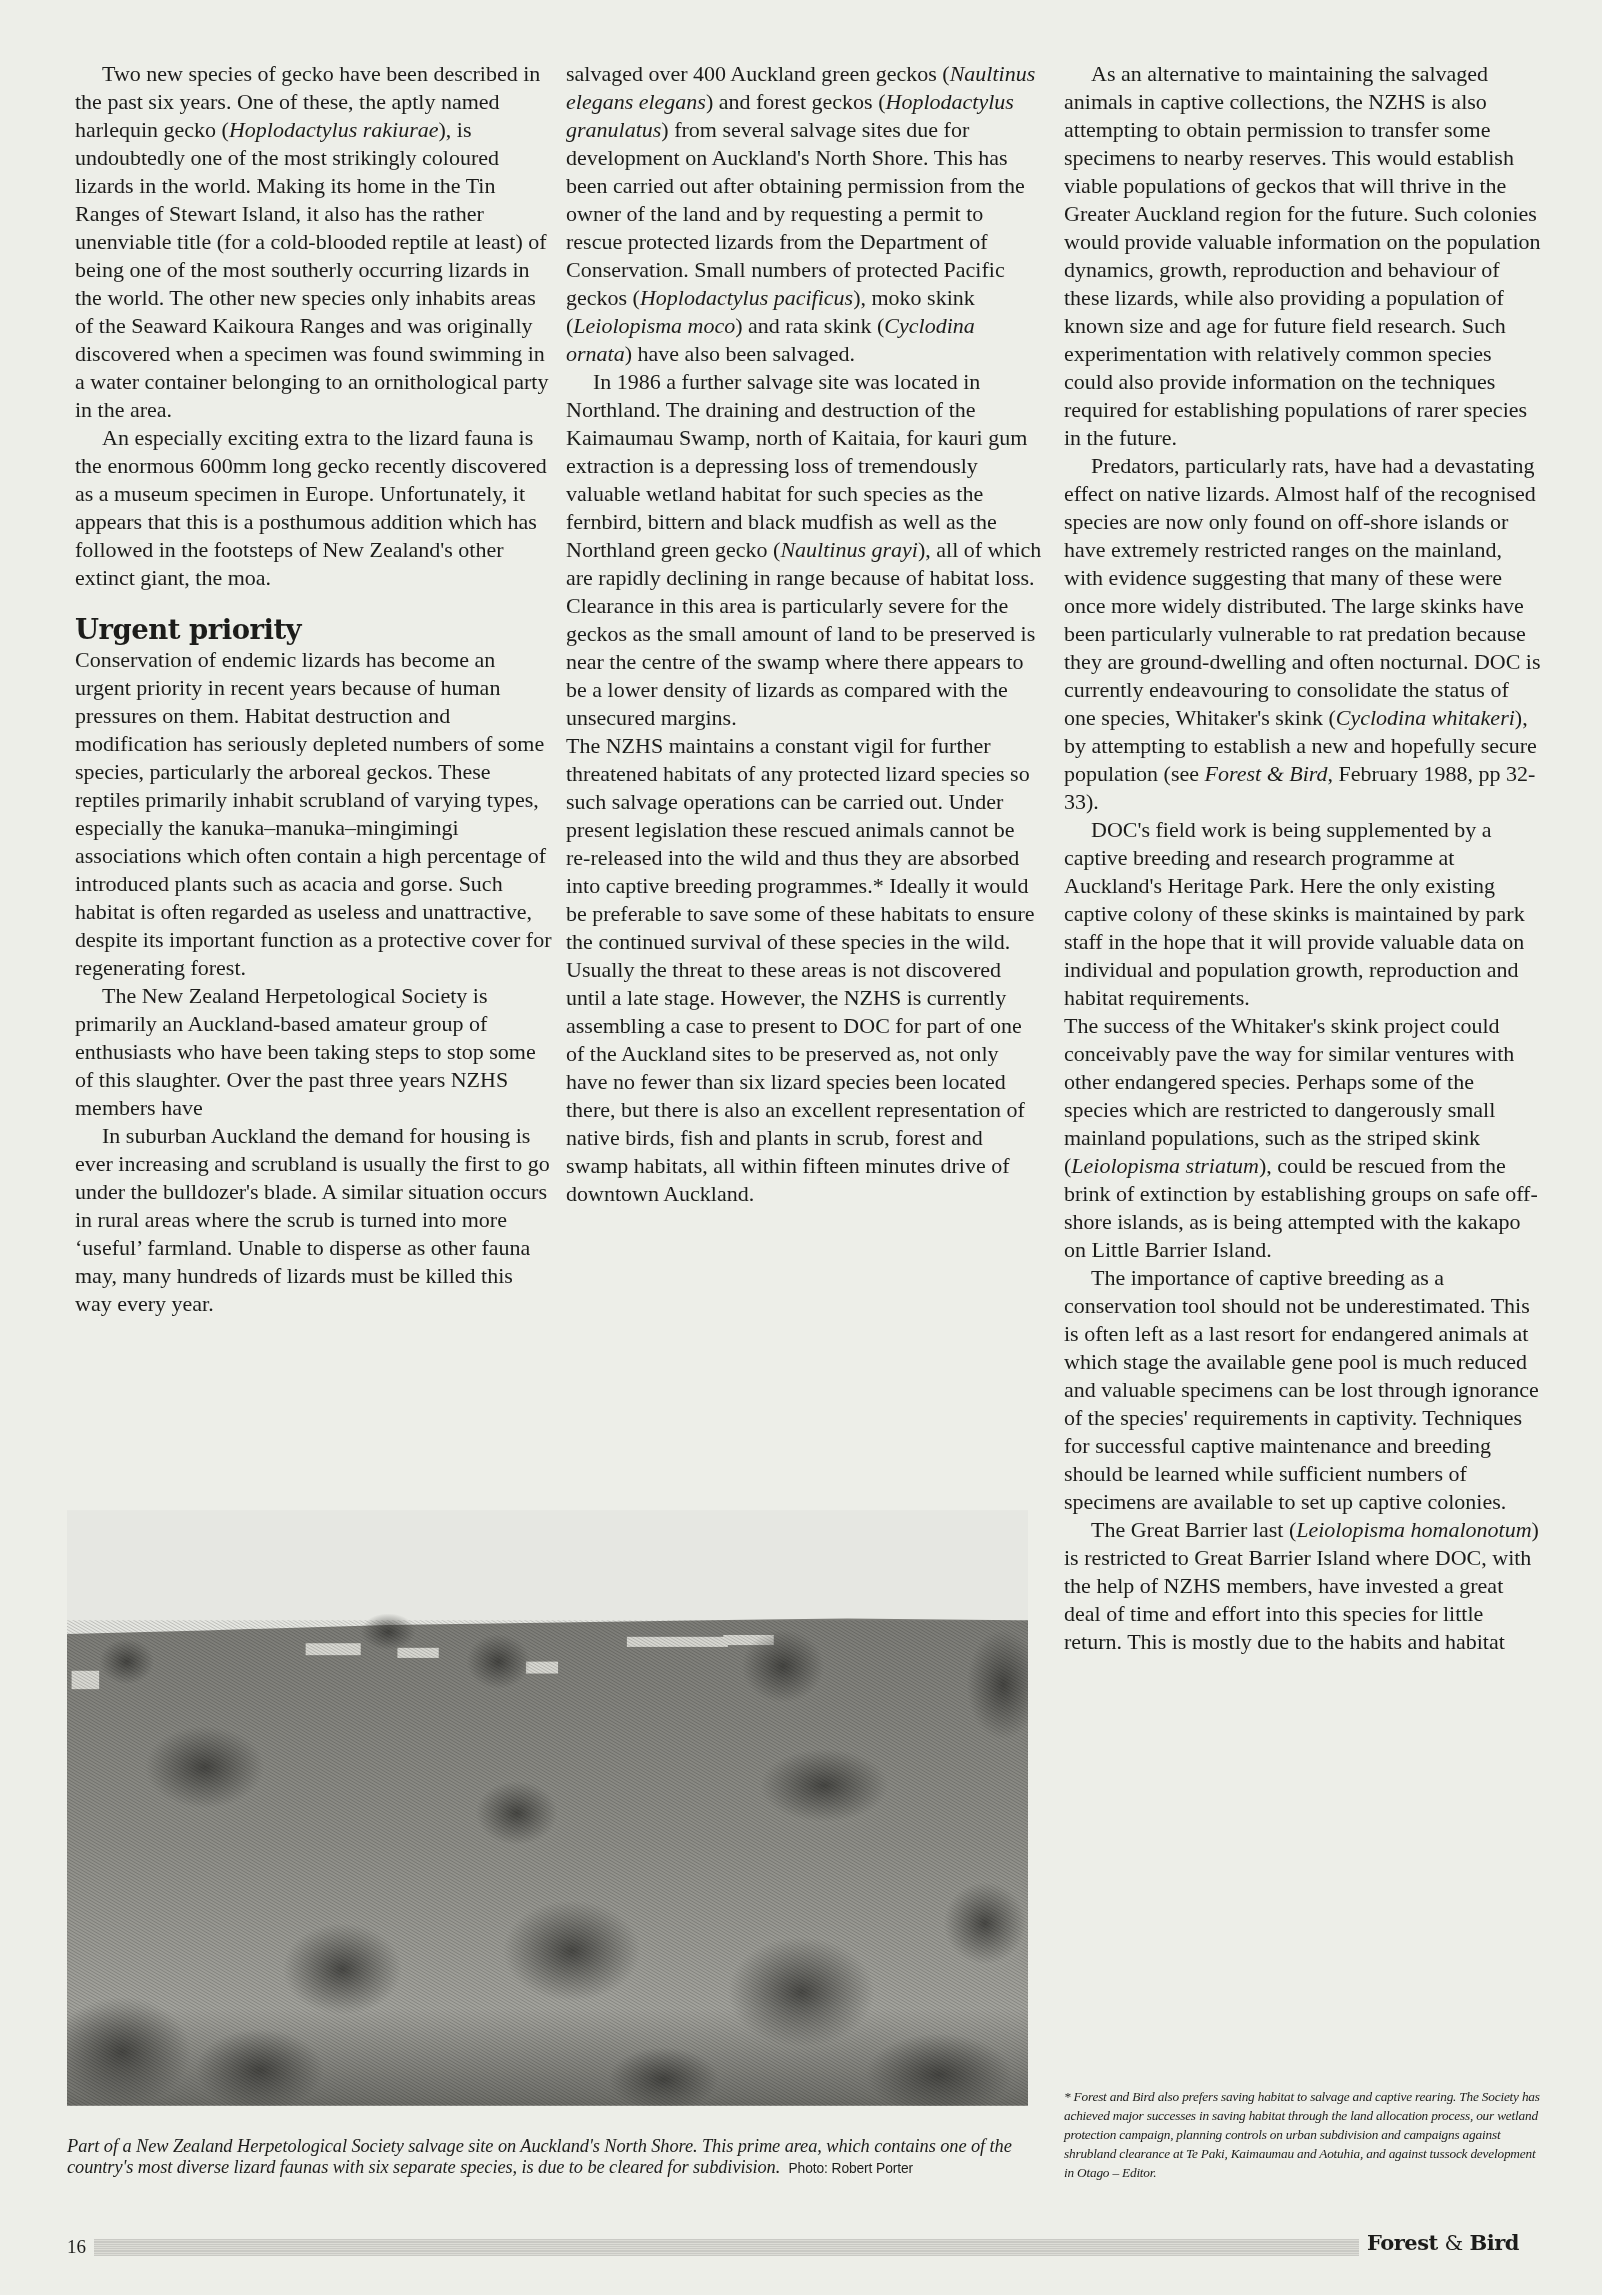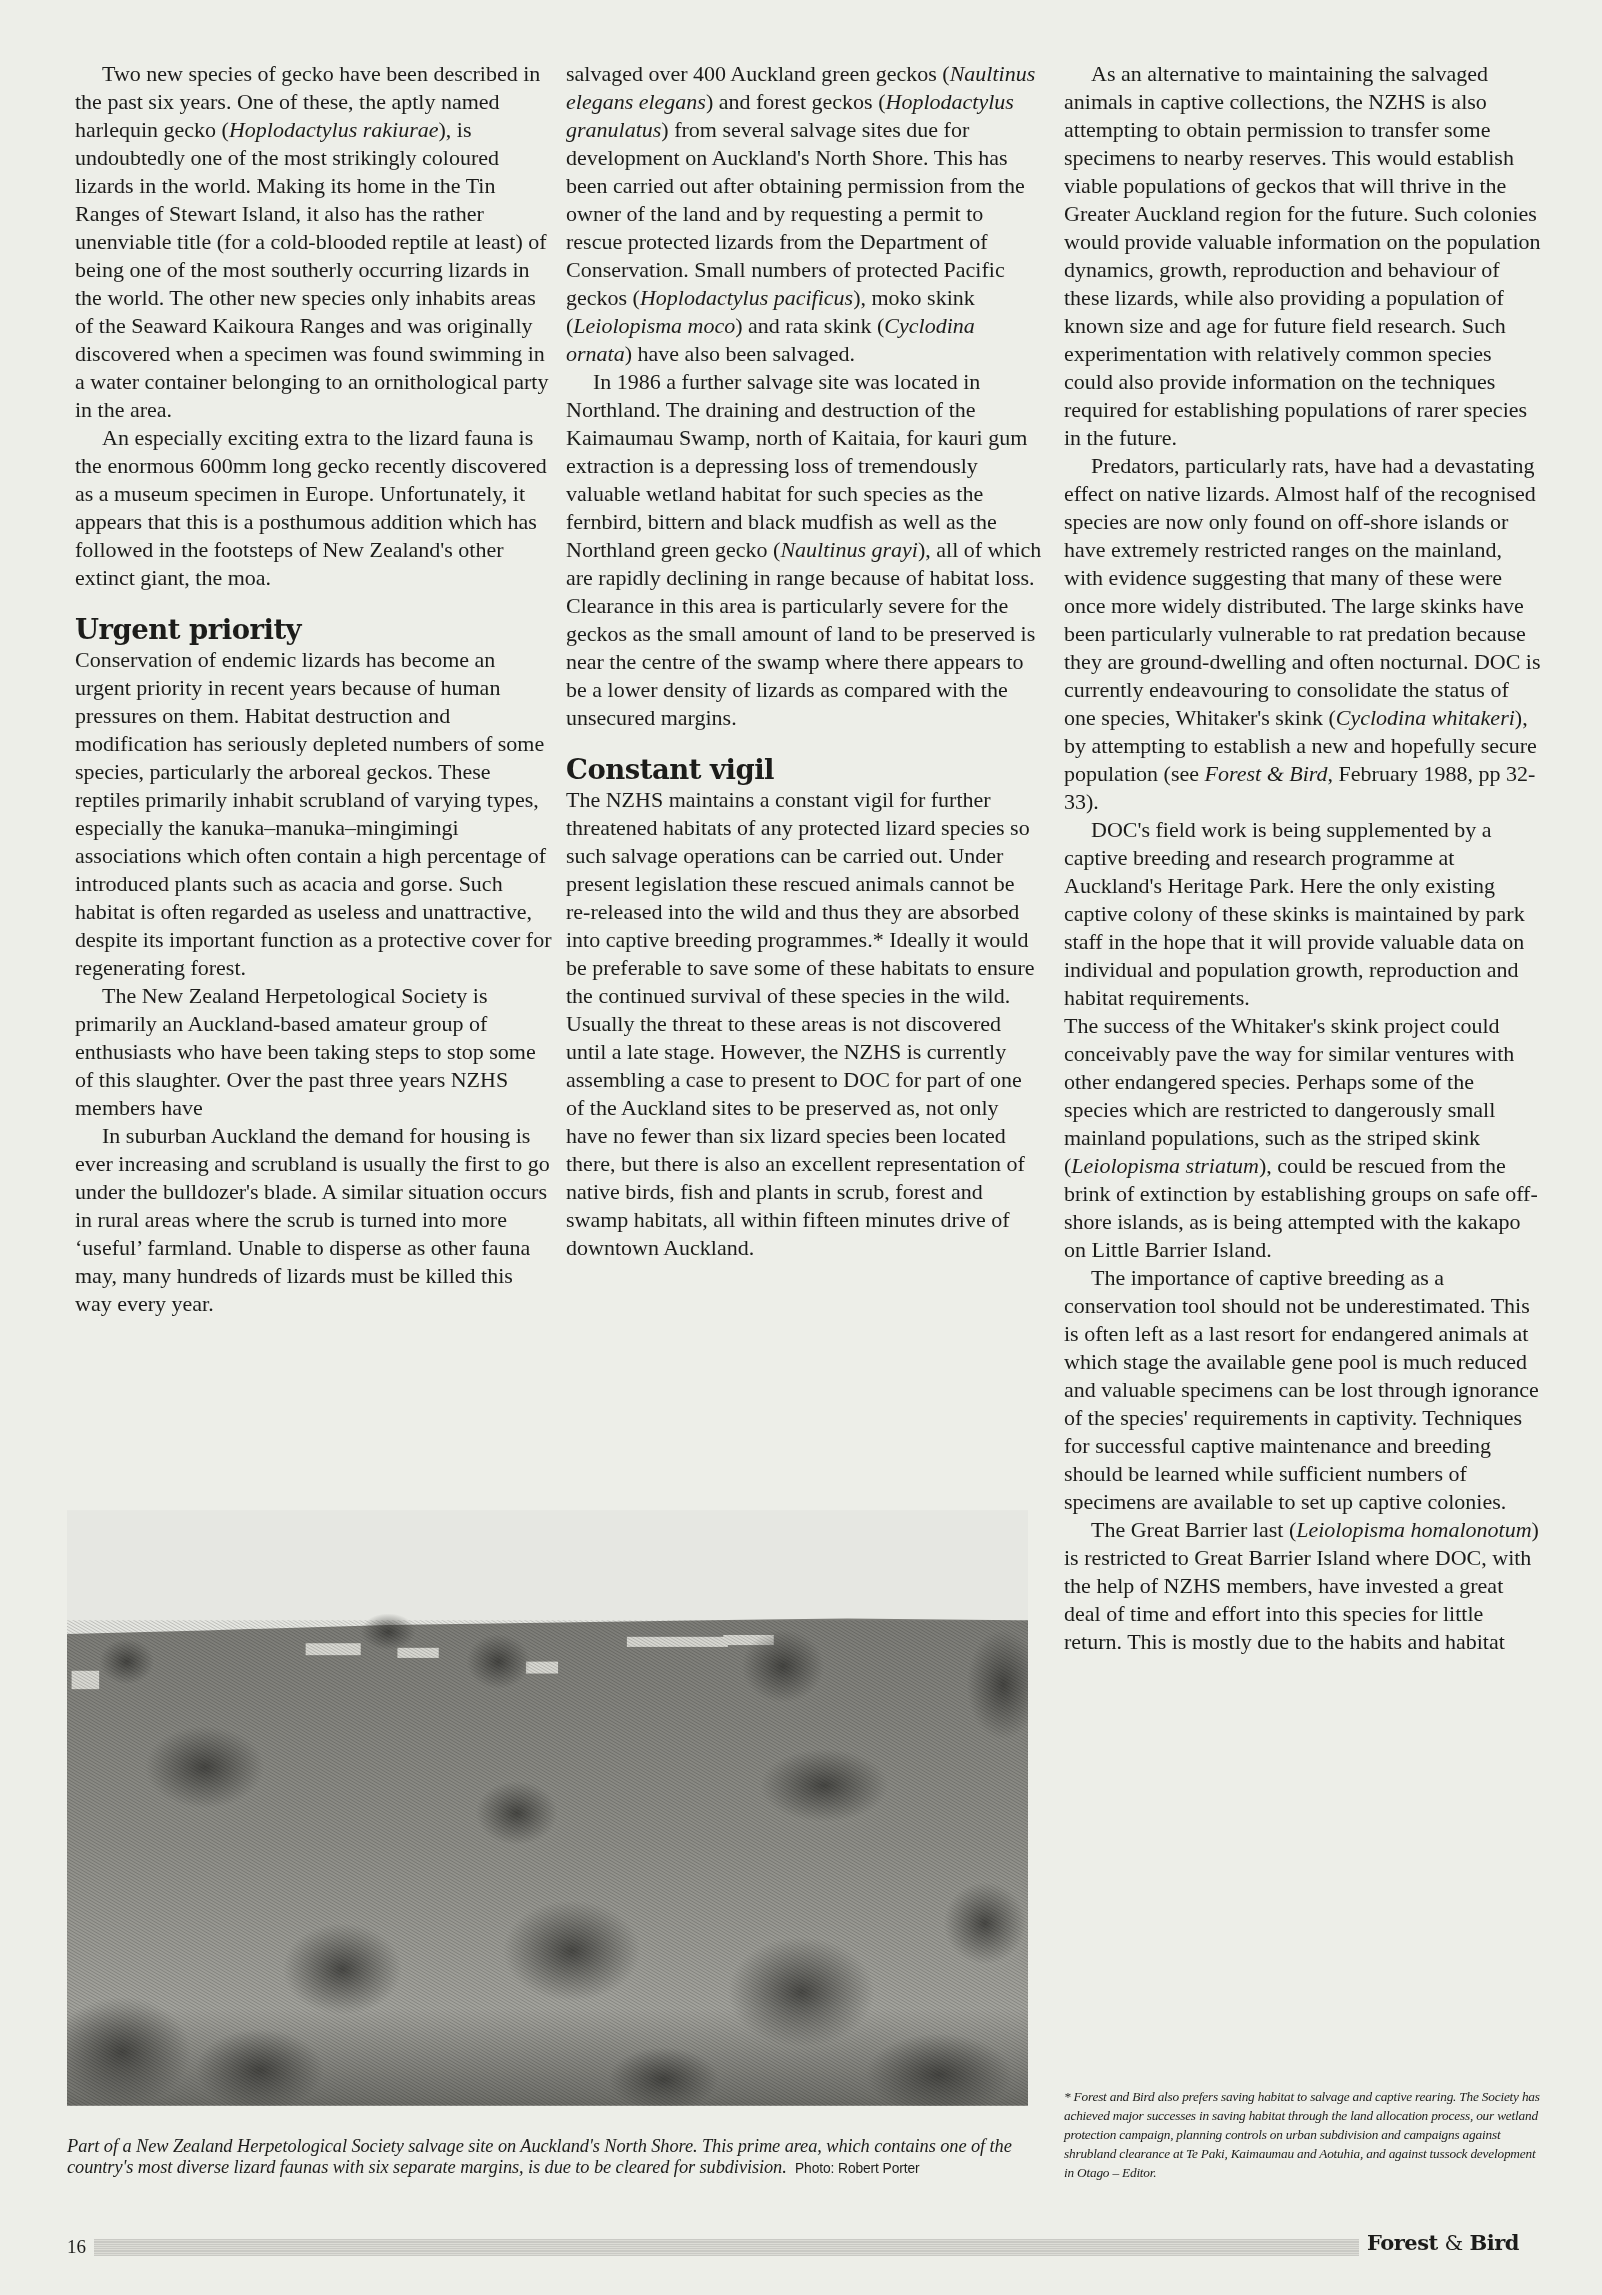--- a/index.html
+++ b/index.html
@@ -37,21 +37,20 @@
   <p class="ind">An especially exciting extra to the lizard fauna is the enormous 600mm long gecko recently discovered as a museum specimen in Europe. Unfortunately, it appears that this is a posthumous addition which has followed in the footsteps of New Zealand's other extinct giant, the moa.</p>
   <h2>Urgent priority</h2>
   <p class="noind">Conservation of endemic lizards has become an urgent priority in recent years because of human pressures on them. Habitat destruction and modification has seriously depleted numbers of some species, particularly the arboreal geckos. These reptiles primarily inhabit scrubland of varying types, especially the kanuka–manuka–mingimingi associations which often contain a high percentage of introduced plants such as acacia and gorse. Such habitat is often regarded as useless and unattractive, despite its important function as a protective cover for regenerating forest.</p>
   <p class="ind">The New Zealand Herpetological Society is primarily an Auckland-based amateur group of enthusiasts who have been taking steps to stop some of this slaughter. Over the past three years NZHS members have</p>
   <p class="ind">In suburban Auckland the demand for housing is ever increasing and scrubland is usually the first to go under the bulldozer's blade. A similar situation occurs in rural areas where the scrub is turned into more ‘useful’ farmland. Unable to disperse as other fauna may, many hundreds of lizards must be killed this way every year.</p>
 </div>
 
 <div id="col2" class="col">
   <p class="noind"><span>salvaged over 400 Auckland green geckos (</span><i>Naultinus elegans elegans</i><span>) and forest geckos (</span><i>Hoplodactylus granulatus</i><span>) from several salvage sites due for development on Auckland's North Shore. This has been carried out after obtaining permission from the owner of the land and by requesting a permit to rescue protected lizards from the Department of Conservation. Small numbers of protected Pacific geckos (</span><i>Hoplodactylus pacificus</i><span>), moko skink (</span><i>Leiolopisma moco</i><span>) and rata skink (</span><i>Cyclodina ornata</i><span>) have also been salvaged.</span></p>
   <p class="ind"><span>In 1986 a further salvage site was located in Northland. The draining and destruction of the Kaimaumau Swamp, north of Kaitaia, for kauri gum extraction is a depressing loss of tremendously valuable wetland habitat for such species as the fernbird, bittern and black mudfish as well as the Northland green gecko (</span><i>Naultinus grayi</i><span>), all of which are rapidly declining in range because of habitat loss. Clearance in this area is particularly severe for the geckos as the small amount of land to be preserved is near the centre of the swamp where there appears to be a lower density of lizards as compared with the unsecured margins.</span></p>
-  <h2>Constant vigil</h2>
   <p class="noind">The NZHS maintains a constant vigil for further threatened habitats of any protected lizard species so such salvage operations can be carried out. Under present legislation these rescued animals cannot be re-released into the wild and thus they are absorbed into captive breeding programmes.* Ideally it would be preferable to save some of these habitats to ensure the continued survival of these species in the wild. Usually the threat to these areas is not discovered until a late stage. However, the NZHS is currently assembling a case to present to DOC for part of one of the Auckland sites to be preserved as, not only have no fewer than six lizard species been located there, but there is also an excellent representation of native birds, fish and plants in scrub, forest and swamp habitats, all within fifteen minutes drive of downtown Auckland.</p>
 </div>
 
 <div id="col3" class="col">
   <p class="ind">As an alternative to maintaining the salvaged animals in captive collections, the NZHS is also attempting to obtain permission to transfer some specimens to nearby reserves. This would establish viable populations of geckos that will thrive in the Greater Auckland region for the future. Such colonies would provide valuable information on the population dynamics, growth, reproduction and behaviour of these lizards, while also providing a population of known size and age for future field research. Such experimentation with relatively common species could also provide information on the techniques required for establishing populations of rarer species in the future.</p>
   <p class="ind"><span>Predators, particularly rats, have had a devastating effect on native lizards. Almost half of the recognised species are now only found on off-shore islands or have extremely restricted ranges on the mainland, with evidence suggesting that many of these were once more widely distributed. The large skinks have been particularly vulnerable to rat predation because they are ground-dwelling and often nocturnal. DOC is currently endeavouring to consolidate the status of one species, Whitaker's skink (</span><i>Cyclodina whitakeri</i><span>), by attempting to establish a new and hopefully secure population (see </span><i>Forest &amp; Bird</i><span>, February 1988, pp 32-33).</span></p>
   <p class="ind">DOC's field work is being supplemented by a captive breeding and research programme at Auckland's Heritage Park. Here the only existing captive colony of these skinks is maintained by park staff in the hope that it will provide valuable data on individual and population growth, reproduction and habitat requirements.</p>
   <p class="noind"><span>The success of the Whitaker's skink project could conceivably pave the way for similar ventures with other endangered species. Perhaps some of the species which are restricted to dangerously small mainland populations, such as the striped skink (</span><i>Leiolopisma striatum</i><span>), could be rescued from the brink of extinction by establishing groups on safe off-shore islands, as is being attempted with the kakapo on Little Barrier Island.</span></p>
   <p class="ind">The importance of captive breeding as a conservation tool should not be underestimated. This is often left as a last resort for endangered animals at which stage the available gene pool is much reduced and valuable specimens can be lost through ignorance of the species' requirements in captivity. Techniques for successful captive maintenance and breeding should be learned while sufficient numbers of specimens are available to set up captive colonies.</p>
   <p class="ind"><span>The Great Barrier last (</span><i>Leiolopisma homalonotum</i><span>) is restricted to Great Barrier Island where DOC, with the help of NZHS members, have invested a great deal of time and effort into this species for little return. This is mostly due to the habits and habitat</span></p>
@@ -101,21 +100,21 @@
       <ellipse cx="120" cy="1180" rx="150" ry="120" fill="url(#bush)"></ellipse>
       <ellipse cx="420" cy="1220" rx="140" ry="90" fill="url(#bush)"></ellipse>
       <ellipse cx="1900" cy="1230" rx="160" ry="90" fill="url(#bush)"></ellipse>
       <ellipse cx="1300" cy="1240" rx="120" ry="70" fill="url(#bush)"></ellipse>
     </g>
     <rect x="0" y="240" width="2094" height="1058" fill="url(#halftone)"></rect>
   </svg>
 </div>
 
 <div id="caption">
-  <span>Part of a New Zealand Herpetological Society salvage site on Auckland's North Shore. This prime area, which contains one of the country's most diverse lizard faunas with six separate margins, is due to be cleared for subdivision.</span><span class="credit">Photo: Robert Porter</span>
+  <span>Part of a New Zealand Herpetological Society salvage site on Auckland's North Shore. This prime area, which contains one of the country's most diverse lizard faunas with six separate species, is due to be cleared for subdivision.</span><span class="credit">Photo: Robert Porter</span>
 </div>
 
 <div id="footnote">* Forest and Bird also prefers saving habitat to salvage and captive rearing. The Society has achieved major successes in saving habitat through the land allocation process, our wetland protection campaign, planning controls on urban subdivision and campaigns against shrubland clearance at Te Paki, Kaimaumau and Aotuhia, and against tussock development in Otago – Editor.</div>
 
 <div id="folio">16</div>
 <div id="rulebar"></div>
 <div id="mast"><span>Forest</span> <span class="amp">&amp;</span> <span>Bird</span></div>
 
 
 </body></html>

